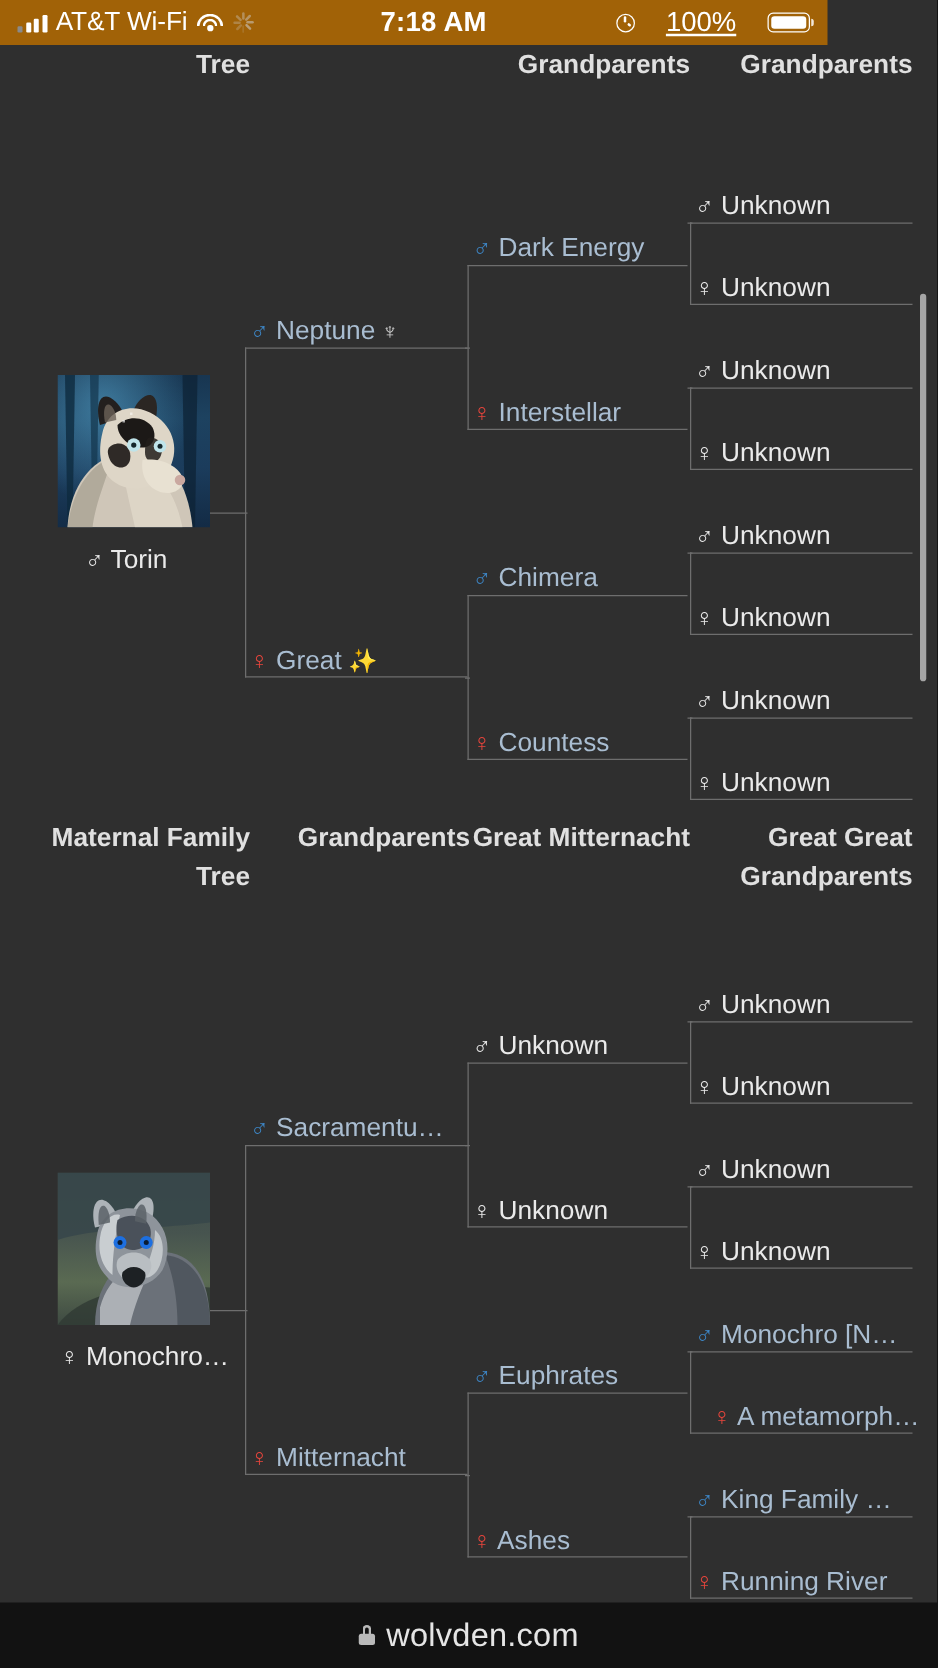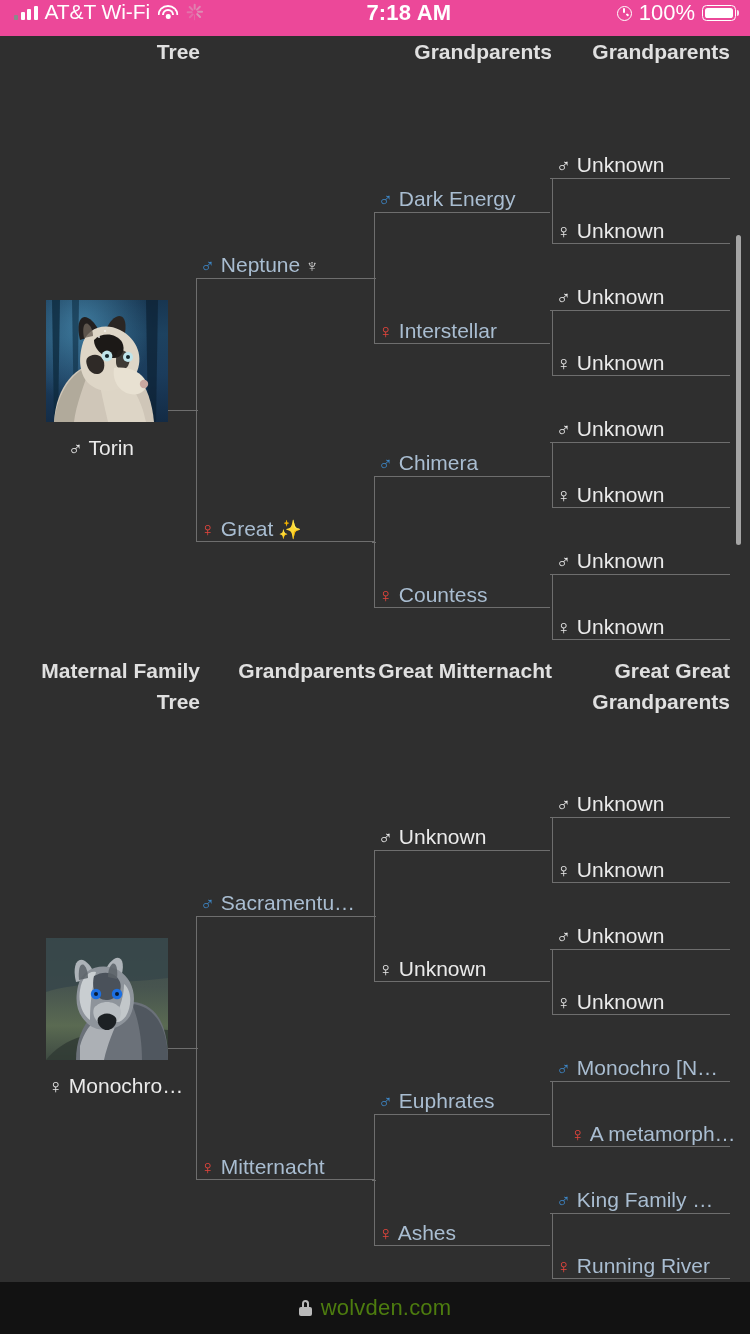--- a/index.html
+++ b/index.html
@@ -13,30 +13,30 @@
   #screen {
     position: relative;
     width: 750px; height: 1334px;
     background: #2f2f2f;
     overflow: hidden;
   }
 
   
   #statusbar {
     position: absolute; top: 0; left: 0;
-    width: 750px; height: 36px;
-    background: #ec4899;
+    width: 662px; height: 36px;
+    background: #a16207;
     color: #fff;
-    display: flex; align-items: flex-start;
+    display: flex; align-items: center;
     font-size: 22px;
     z-index: 40;
   }
   #sb-left { display: flex; align-items: center; gap: 7px; padding-left: 14px; flex: 0 0 auto; }
   #sb-center { flex: 1; text-align: center; font-weight: 600; letter-spacing: .2px; }
-  #sb-right { display: flex; align-items: center; gap: 7px; padding-right: 14px; flex: 0 0 auto; }
+  #sb-right { display: flex; align-items: center; gap: 25px; padding-right: 14px; flex: 0 0 auto; text-decoration: underline; }
 
   .bars { display: flex; align-items: flex-end; gap: 2.5px; height: 15px; }
   .bars i { display: block; width: 4px; background: #fff; border-radius: 1px; }
   .bars i:nth-child(1){ height:5px; background:#8a8a8a; }
   .bars i:nth-child(2){ height:8px; }
   .bars i:nth-child(3){ height:11px; }
   .bars i:nth-child(4){ height:14px; }
   .carrier { font-size: 21px; letter-spacing: -.1px; }
   .wifi { width: 22px; height: 16px; position: relative; display:inline-block; }
   .wifi b { position:absolute; left:50%; transform:translateX(-50%); border:2.4px solid #fff; border-bottom:none;
@@ -135,21 +135,21 @@
     width: 13px; height: 16px; position: relative; display:inline-block;
   }
   #bottombar .lock i {
     position:absolute; left:0; bottom:0; width:13px; height:9px;
     background:#b9b9b9; border-radius:2px;
   }
   #bottombar .lock b {
     position:absolute; left:3px; top:0; width:7px; height:8px;
     border:2px solid #b9b9b9; border-bottom:none; border-radius:4px 4px 0 0;
   }
-  #urltext { color: #4d7c0f; font-size: 22px; letter-spacing: .2px; }
+  #urltext { color: #e5e5e5; font-size: 26px; letter-spacing: .2px; }
 </style>
 </head>
 <body>
 
 <div id="screen">
 
   <div id="statusbar">
     <div id="sb-left">
       <span class="bars">
           <i></i>

